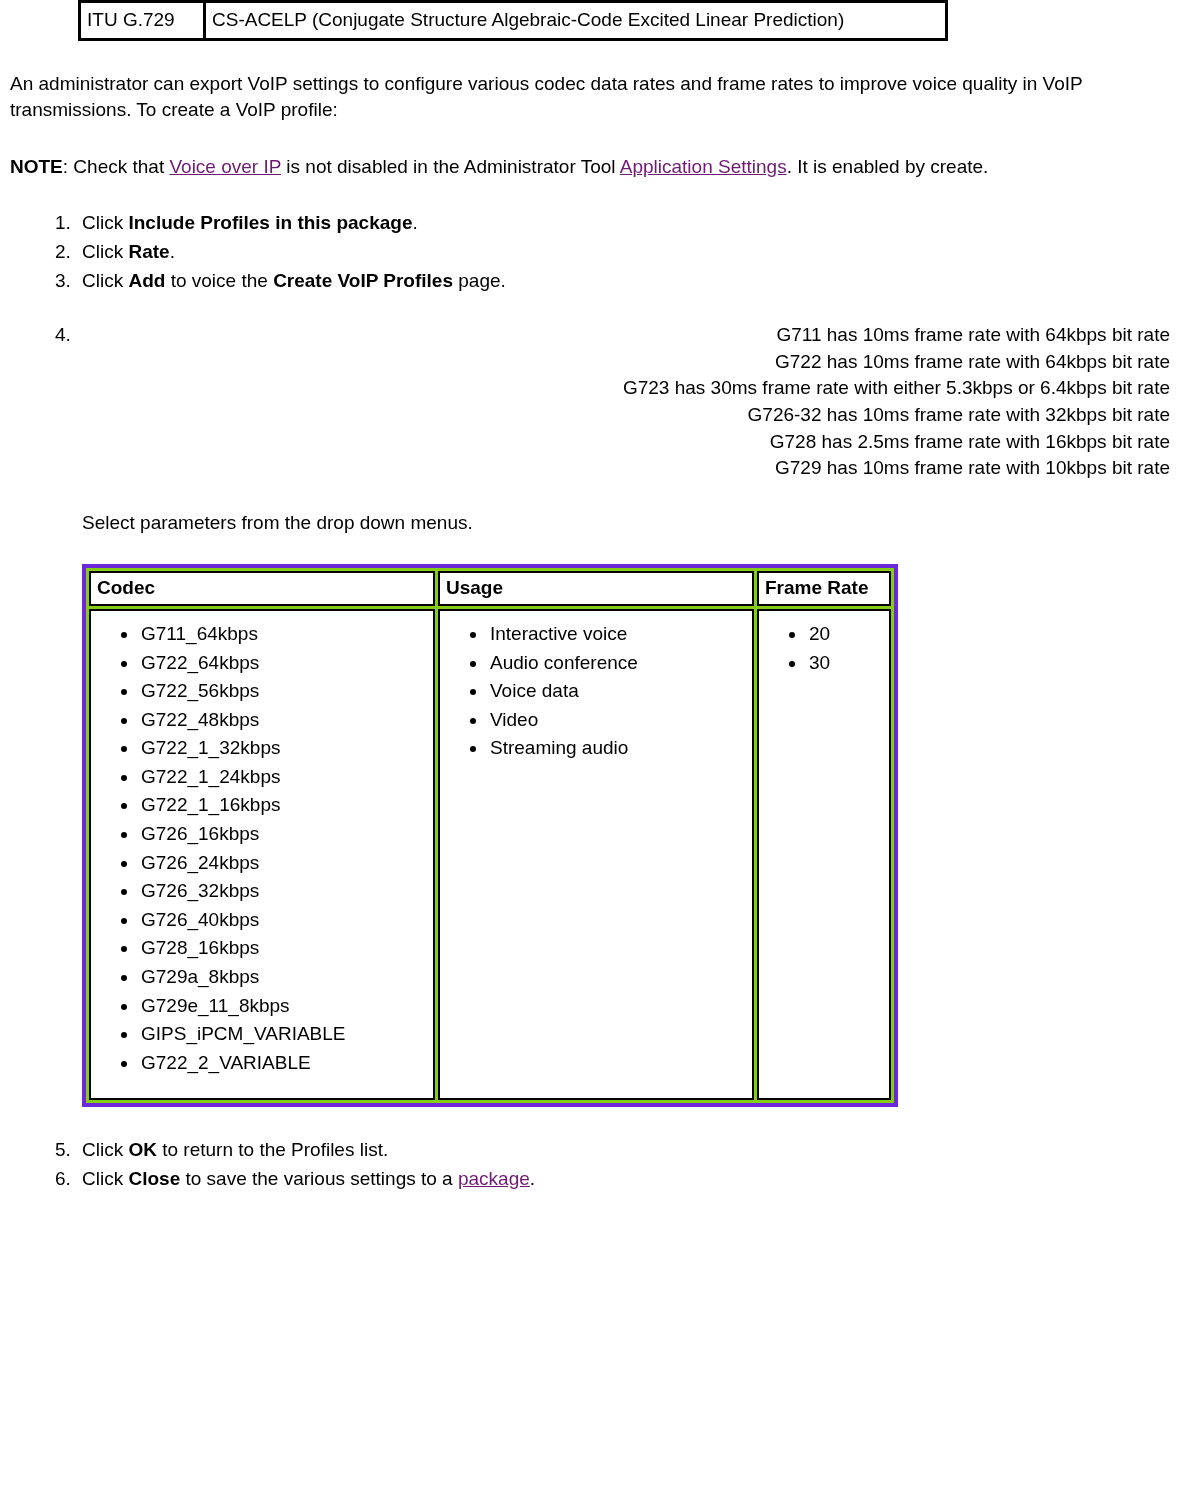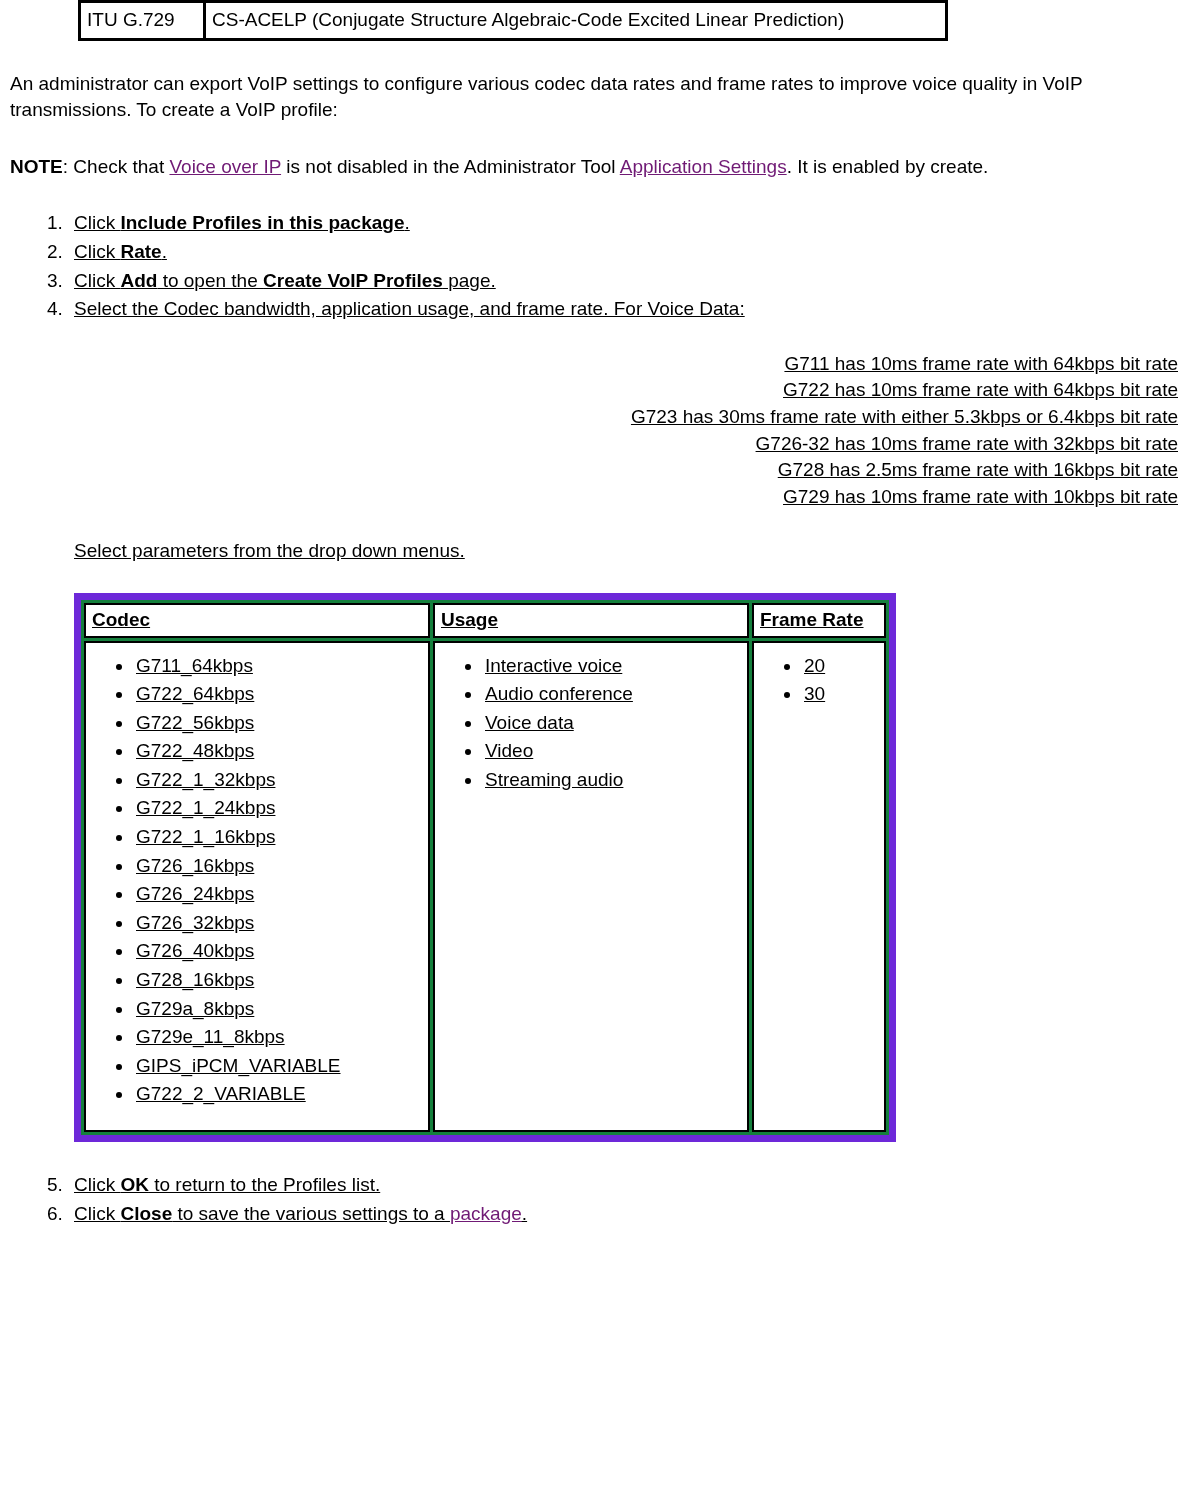--- a/index.html
+++ b/index.html
@@ -29,44 +29,43 @@
       margin: 0 0 30px 0;
     }
     .note-para {
       margin: 0 0 30px 0;
     }
     .link {
       color: #701a75;
       text-decoration: underline;
     }
     ol {
-      margin: 0;
+      margin: 8px;
       padding-left: 58px;
-      text-decoration: underline;
     }
     ol > li {
       margin-bottom: 2px;
       padding-left: 6px;
     }
     .voice-data-block {
       margin: 28px 0 28px 0;
     }
     .voice-data-line {
       line-height: 1.4;
       text-align: right;
     }
     .select-params {
       margin: 0 0 28px 0;
     }
     .params-table {
-      border: 7px solid #6d28d9;
+      border: 4px solid #6d28d9;
       border-collapse: separate;
       border-spacing: 3px;
       margin: 0 0 30px 0;
-      background: #15803d;
+      background: #84cc16;
     }
     .params-table th,
     .params-table td {
       border: 2px solid #000;
       background: #fff;
       padding: 2px 6px;
       text-align: left;
       vertical-align: top;
     }
     .params-table th {
@@ -104,24 +103,23 @@
 </p>
 
 <ol>
   <li>
     <span>Click </span><strong>Include Profiles in this package</strong><span>.</span>
   </li>
   <li>
     <span>Click </span><strong>Rate</strong><span>.</span>
   </li>
   <li>
-    <span>Click </span><strong>Add</strong><span> to open the </span><strong>Create VoIP Profiles</strong><span> page.</span>
+    <span>Click </span><strong>Add</strong><span> to voice the </span><strong>Create VoIP Profiles</strong><span> page.</span>
   </li>
   <li>
-    <span>Select the Codec bandwidth, application usage, and frame rate. For Voice Data:</span>
     <div class="voice-data-block">
       <div class="voice-data-line">G711 has 10ms frame rate with 64kbps bit rate</div>
       <div class="voice-data-line">G722 has 10ms frame rate with 64kbps bit rate</div>
       <div class="voice-data-line">G723 has 30ms frame rate with either 5.3kbps or 6.4kbps bit rate</div>
       <div class="voice-data-line">G726-32 has 10ms frame rate with 32kbps bit rate</div>
       <div class="voice-data-line">G728 has 2.5ms frame rate with 16kbps bit rate</div>
       <div class="voice-data-line">G729 has 10ms frame rate with 10kbps bit rate</div>
     </div>
     <div class="select-params">Select parameters from the drop down menus.</div>
 

